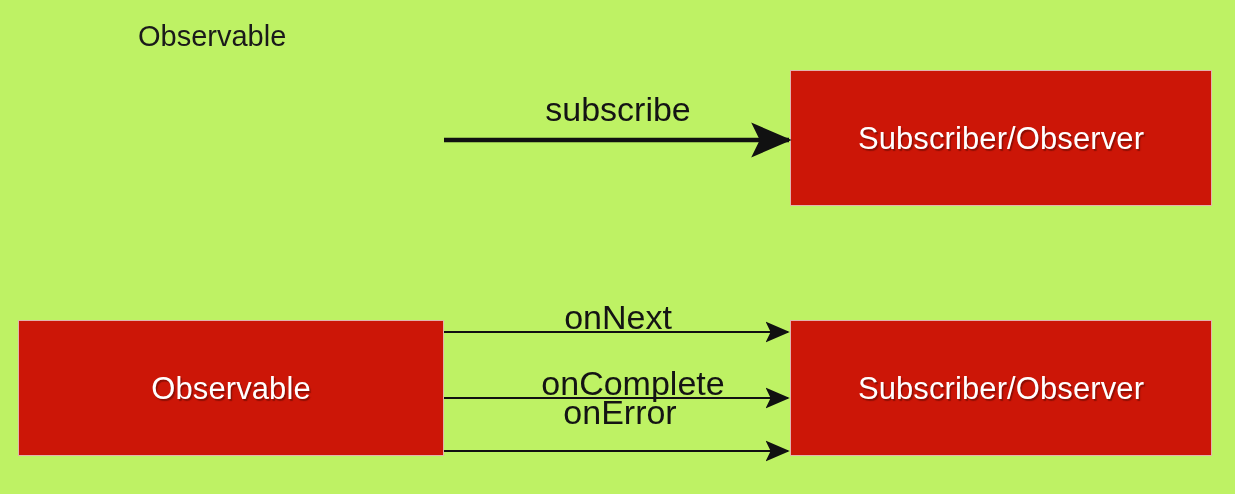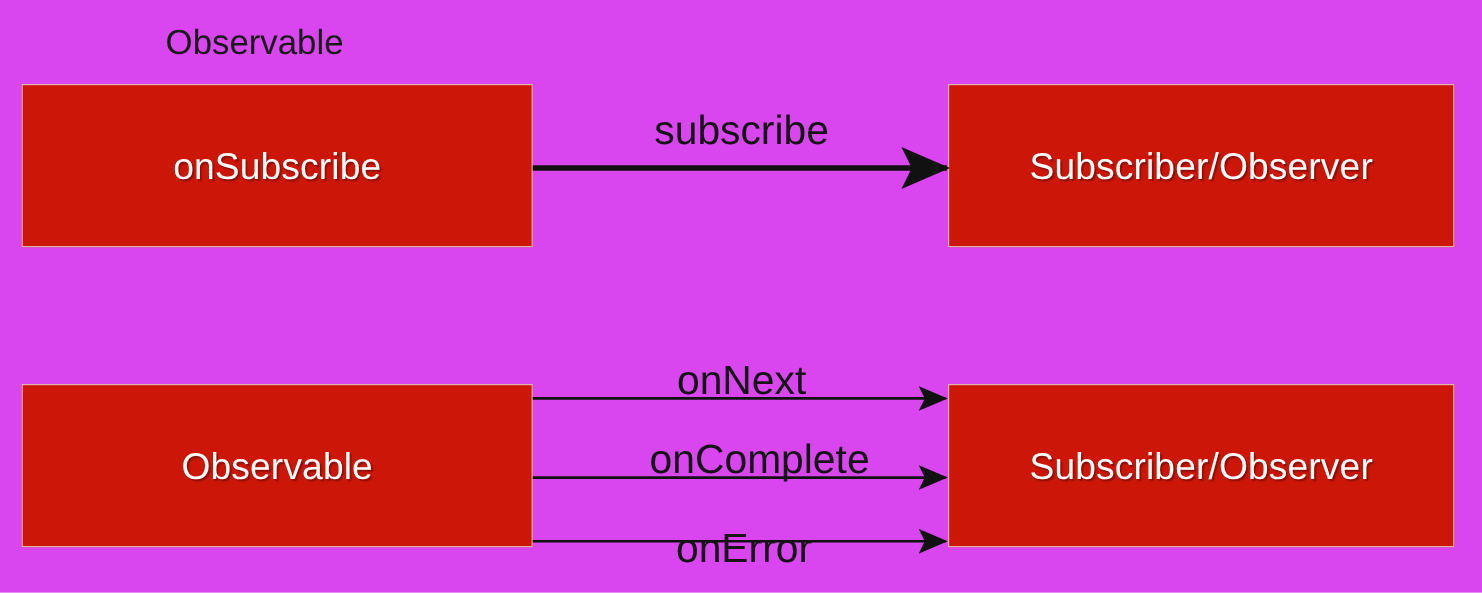--- a/index.html
+++ b/index.html
@@ -8,21 +8,21 @@
     background: #ffffff;
   }
   body {
     font-family: "Liberation Sans", sans-serif;
     -webkit-font-smoothing: antialiased;
   }
   #canvas {
     position: relative;
     width: 1235px;
     height: 494px;
-    background: #d946ef;
+    background: #bef264;
     overflow: hidden;
   }
 
   
   .node-box {
     position: absolute;
     background: #cc1607;
     border: 1px solid #e2b4ad;
     box-sizing: border-box;
     display: flex;
@@ -71,32 +71,29 @@
     color: #141414;
     font-size: 34px;
     font-weight: 400;
     white-space: nowrap;
     line-height: 1;
     transform: translateX(-50%);
   }
   #label-subscribe  { left: 618px; top: 92px; }
   #label-onnext     { left: 618px; top: 300px; }
   #label-oncomplete { left: 618px; top: 366px; margin-left: 15px; }
-  #label-onerror    { left: 620px; top: 440px; }
+  #label-onerror    { left: 620px; top: 395px; }
 </style>
 </head>
 <body>
 
 <div id="canvas">
 
   <div class="outside-caption" id="caption-observable">Observable</div>
 
-  <div class="node-box" id="box-observable-top">
-    <span class="node-label">onSubscribe</span>
-  </div>
 
   <div class="node-box" id="box-subscriber-top">
     <span class="node-label">Subscriber/Observer</span>
   </div>
 
   <div class="node-box" id="box-observable-bottom">
     <span class="node-label">Observable</span>
   </div>
 
   <div class="node-box" id="box-subscriber-bottom">

